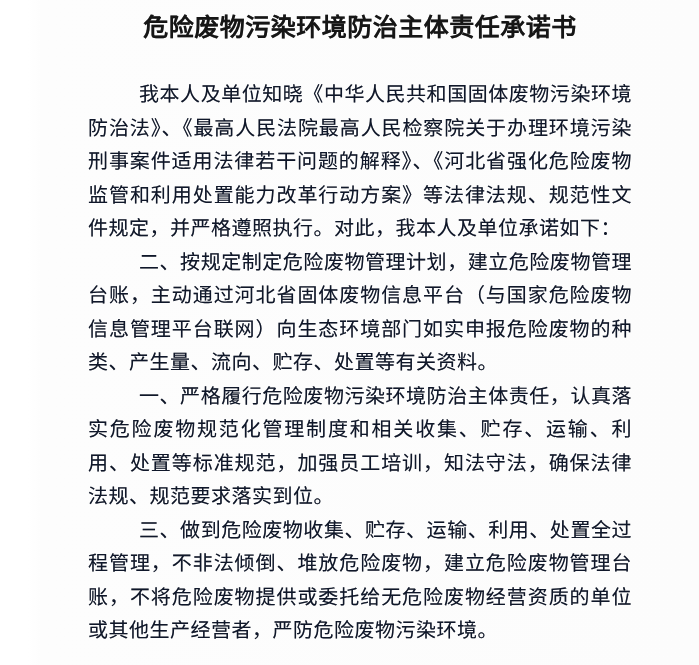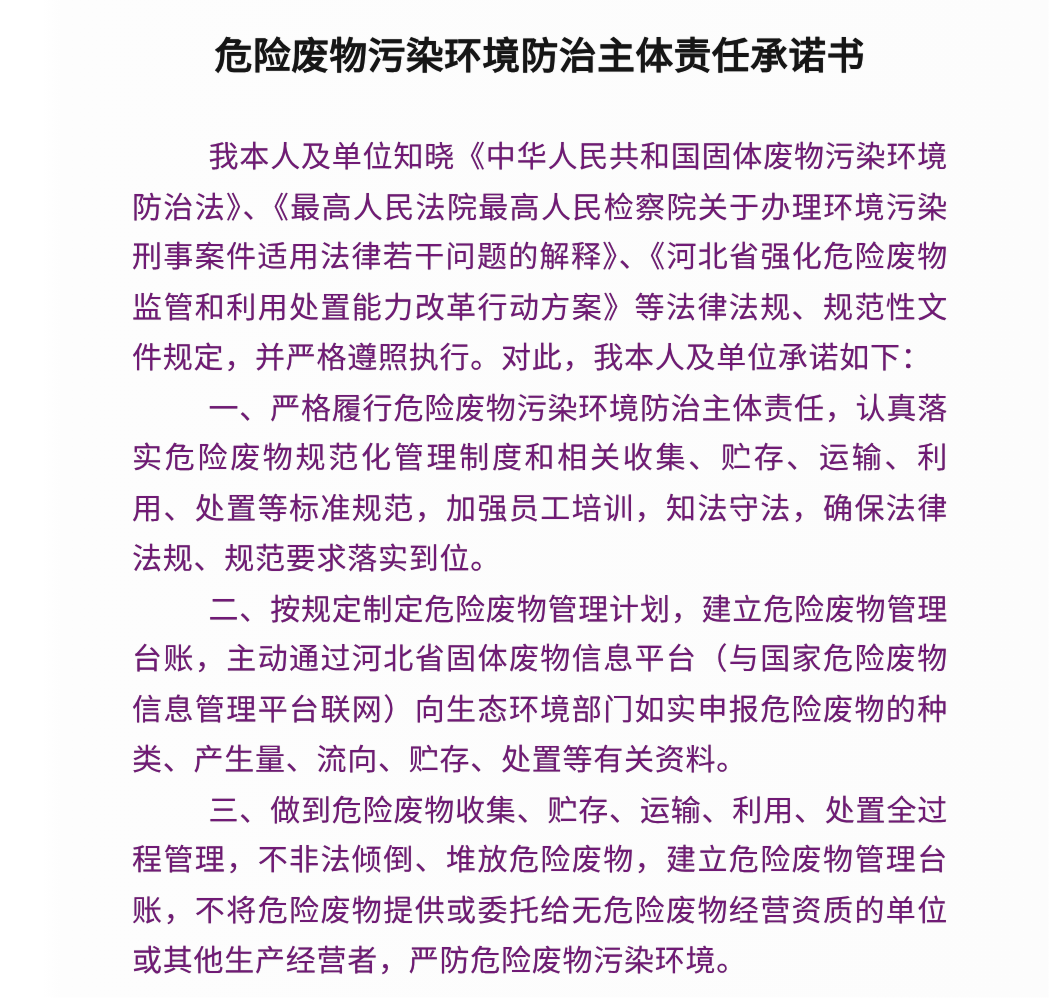--- a/index.html
+++ b/index.html
@@ -12,52 +12,51 @@
     overflow: hidden;
     
     background:
       linear-gradient(to right, #ffffff 0px, #ffffff 28px, #fdfdfd 40px, #fcfcfc 100%);
     font-family: "Liberation Serif", "DejaVu Serif", serif;
   }
   .page {
     box-sizing: border-box;
     width: 699px;
     height: 665px;
-    padding: 20px 67px 0 88px;
+    padding: 8px 67px 0 88px;
     color: #212121;
-    font-family: Liberation Mono, monospace;
   }
   .doc-title {
     margin: 0 0 30px 0;
     text-align: center;
     font-size: 25px;
     font-weight: bold;
     letter-spacing: 0.5px;
     line-height: 40px;
     color: #161616;
     
     text-shadow: 0 0 0.6px rgba(20,20,20,0.55);
   }
   .doc-body p {
     margin: 0;
     font-size: 20px;
     line-height: 33.5px;
     text-align: justify;
     text-justify: inter-character;
     text-indent: 2.55em;
     letter-spacing: 0.5px;
-    color: #701a75;
+    color: #0f172a;
     text-shadow: 0 0 0.5px rgba(30,30,30,0.45);
   }
 </style>
 </head>
 <body>
 
 <div class="page">
   <h1 class="doc-title">危险废物污染环境防治主体责任承诺书</h1>
 
   <div class="doc-body">
     <p>我本人及单位知晓《中华人民共和国固体废物污染环境防治法》、《最高人民法院最高人民检察院关于办理环境污染刑事案件适用法律若干问题的解释》、《河北省强化危险废物监管和利用处置能力改革行动方案》等法律法规、规范性文件规定，并严格遵照执行。对此，我本人及单位承诺如下：</p>
+    <p>二、按规定制定危险废物管理计划，建立危险废物管理台账，主动通过河北省固体废物信息平台（与国家危险废物信息管理平台联网）向生态环境部门如实申报危险废物的种类、产生量、流向、贮存、处置等有关资料。</p>
     <p>一、严格履行危险废物污染环境防治主体责任，认真落实危险废物规范化管理制度和相关收集、贮存、运输、利用、处置等标准规范，加强员工培训，知法守法，确保法律法规、规范要求落实到位。</p>
-    <p>二、按规定制定危险废物管理计划，建立危险废物管理台账，主动通过河北省固体废物信息平台（与国家危险废物信息管理平台联网）向生态环境部门如实申报危险废物的种类、产生量、流向、贮存、处置等有关资料。</p>
     <p>三、做到危险废物收集、贮存、运输、利用、处置全过程管理，不非法倾倒、堆放危险废物，建立危险废物管理台账，不将危险废物提供或委托给无危险废物经营资质的单位或其他生产经营者，严防危险废物污染环境。</p>
   </div>
 </div>
 
 </body></html>

